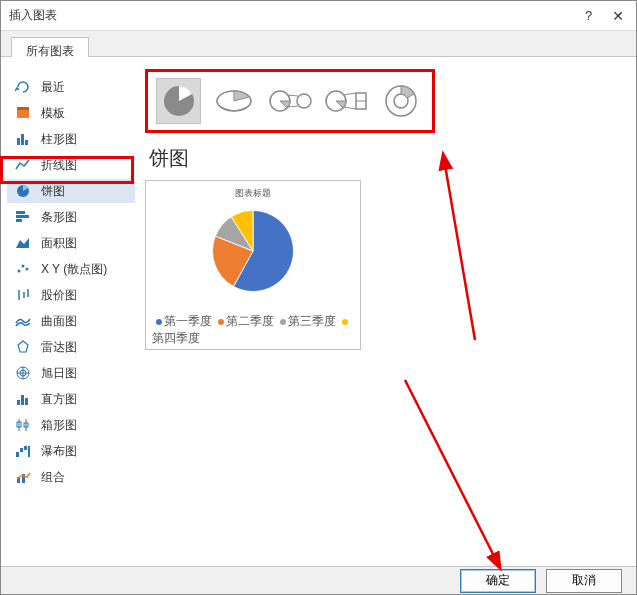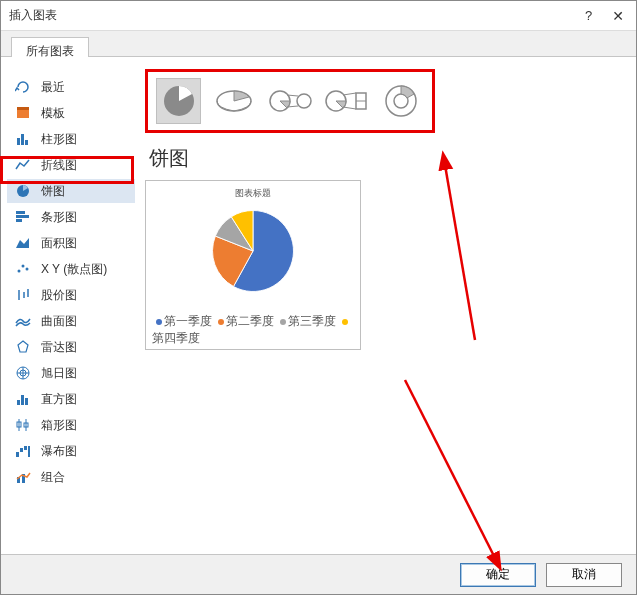--- a/index.html
+++ b/index.html
@@ -21,21 +21,21 @@
     .subtype-row { display: flex; gap: 10px; padding: 6px 8px; border: 3px solid #e60000; width: 290px; }
     .subtype { width: 46px; height: 46px; display: flex; align-items: center; justify-content: center; cursor: pointer; border: 1px solid transparent; }
     .subtype.selected { background: #d9d9d9; border: 1px solid #bfbfbf; }
     .chart-name { font-size: 20px; margin: 12px 0 8px 4px; color: #333; }
     .preview { width: 216px; height: 170px; border: 1px solid #bfbfbf; display: flex; flex-direction: column; align-items: center; padding: 6px 6px 2px 6px; }
     .preview-title { font-size: 9px; color: #555; margin-bottom: 2px; }
     .pie-wrap { flex: 1; display: flex; align-items: center; justify-content: center; }
     .legend { font-size: 12px; color: #555; margin-top: 14px; }
     .legend span { margin: 0 2px; }
     .legend .dot { display: inline-block; width: 6px; height: 6px; border-radius: 50%; vertical-align: middle; margin-right: 2px; }
-    .footer { height: 40px; border-top: 1px solid #c5c5c5; display: flex; align-items: center; justify-content: flex-end; padding-right: 14px; gap: 10px; background: #f0f0f0; }
+    .footer { height: 28px; border-top: 1px solid #c5c5c5; display: flex; align-items: center; justify-content: flex-end; padding-right: 14px; gap: 10px; background: #f0f0f0; }
     .btn { width: 76px; height: 24px; font-size: 12px; border: 1px solid #888; background: #fdfdfd; cursor: pointer; }
     .btn.primary { border: 1px solid #3c78b4; box-shadow: 0 0 0 1px #a8c8e4 inset; }
     .red-box-sidebar { position: absolute; left: -1px; top: 99px; width: 134px; height: 28px; border: 3px solid #e60000; pointer-events: none; }
     .arrow { position: absolute; pointer-events: none; }
     .arrow svg { overflow: visible; }
   </style>
 </head>
 <body>
 
 <div class="window">

